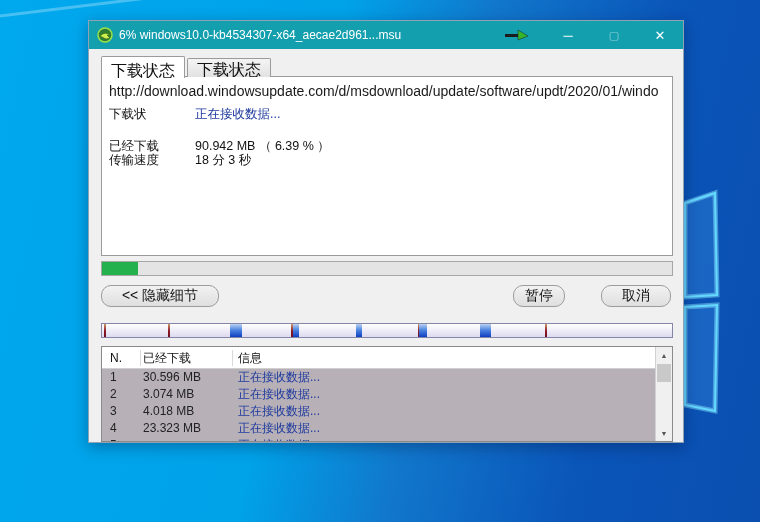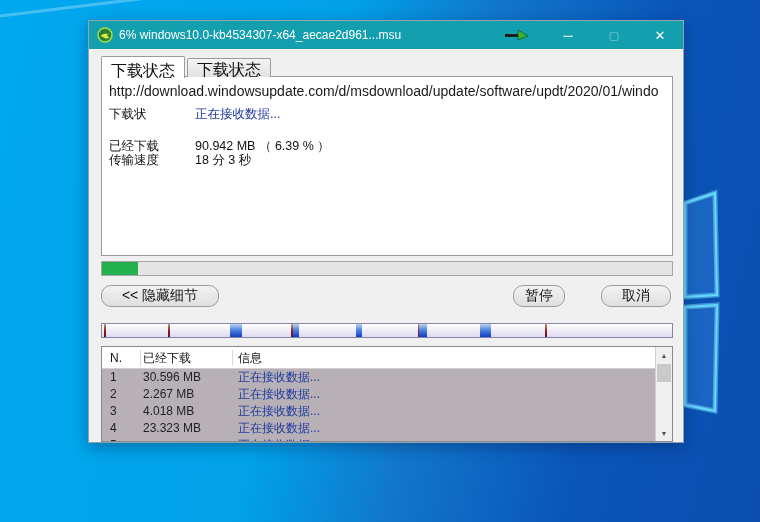--- a/index.html
+++ b/index.html
@@ -185,21 +185,21 @@
           <div class="hcell col-info">信息</div>
         </div>
       <div class="tbody" id="tbody">
           <div class="trow">
             <div class="col-n">1</div>
             <div class="col-dl">30.596 MB</div>
             <div class="col-info">正在接收数据...</div>
           </div>
           <div class="trow">
             <div class="col-n">2</div>
-            <div class="col-dl">2.267 MB</div>
+            <div class="col-dl">3.074 MB</div>
             <div class="col-info">正在接收数据...</div>
           </div>
           <div class="trow">
             <div class="col-n">3</div>
             <div class="col-dl">4.018 MB</div>
             <div class="col-info">正在接收数据...</div>
           </div>
           <div class="trow">
             <div class="col-n">4</div>
             <div class="col-dl">23.323 MB</div>

